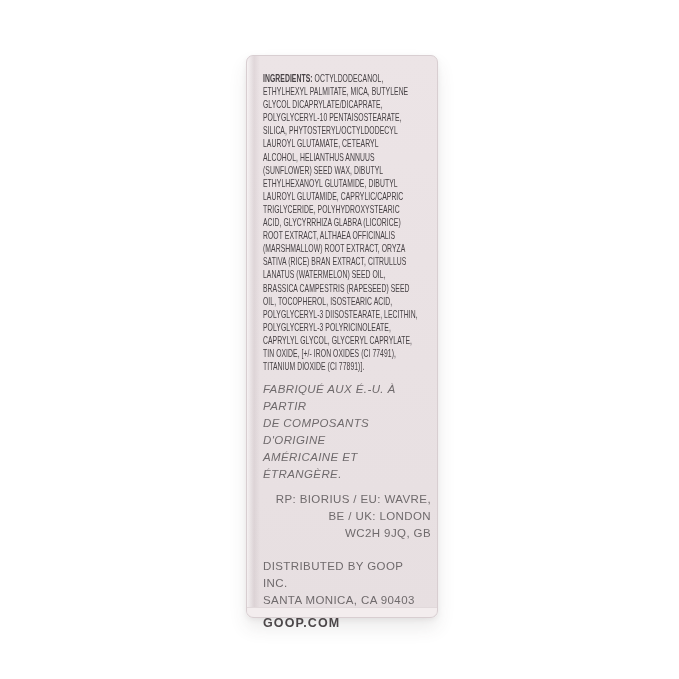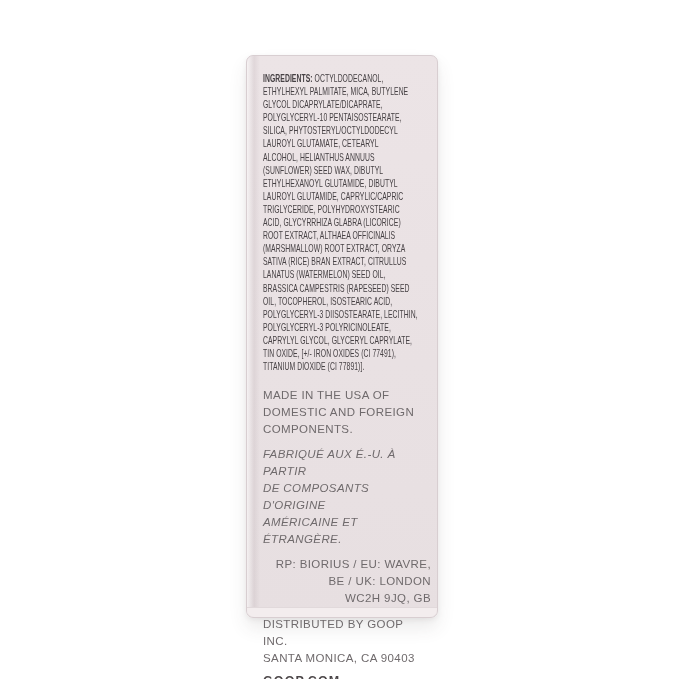--- a/index.html
+++ b/index.html
@@ -62,21 +62,21 @@
   .info {
     color: #6f6a6c;
     font-size: 11.5px;
     line-height: 17px;
     letter-spacing: 0.4px;
     white-space: pre-line;
   }
   .made-en { margin-top: 14px; }
   .made-fr { margin-top: 8px; font-style: italic; }
   .rp      { margin-top: 8px; text-align: right; }
-  .dist    { margin-top: 9px; }
+  .dist    { margin-top: 16px; }
 
   .website {
     margin-top: 7px;
     color: #4c4749;
     font-size: 12.5px;
     font-weight: 700;
     letter-spacing: 1.1px;
   }
 </style>
 </head>
@@ -105,23 +105,20 @@
 LANATUS (WATERMELON) SEED OIL,
 BRASSICA CAMPESTRIS (RAPESEED) SEED
 OIL, TOCOPHEROL, ISOSTEARIC ACID,
 POLYGLYCERYL-3 DIISOSTEARATE, LECITHIN,
 POLYGLYCERYL-3 POLYRICINOLEATE,
 CAPRYLYL GLYCOL, GLYCERYL CAPRYLATE,
 TIN OXIDE, [+/- IRON OXIDES (CI 77491),
 TITANIUM DIOXIDE (CI 77891)].</div>
       </div>
 
-      <div class="info made-en">MADE IN THE USA OF
-DOMESTIC AND FOREIGN
-COMPONENTS.</div>
 
       <div class="info made-fr">FABRIQUÉ AUX É.-U. À PARTIR
 DE COMPOSANTS D'ORIGINE
 AMÉRICAINE ET ÉTRANGÈRE.</div>
 
       <div class="info rp">RP: BIORIUS / EU: WAVRE,
 BE / UK: LONDON
 WC2H 9JQ, GB</div>
 
       <div class="info dist">DISTRIBUTED BY GOOP INC.

